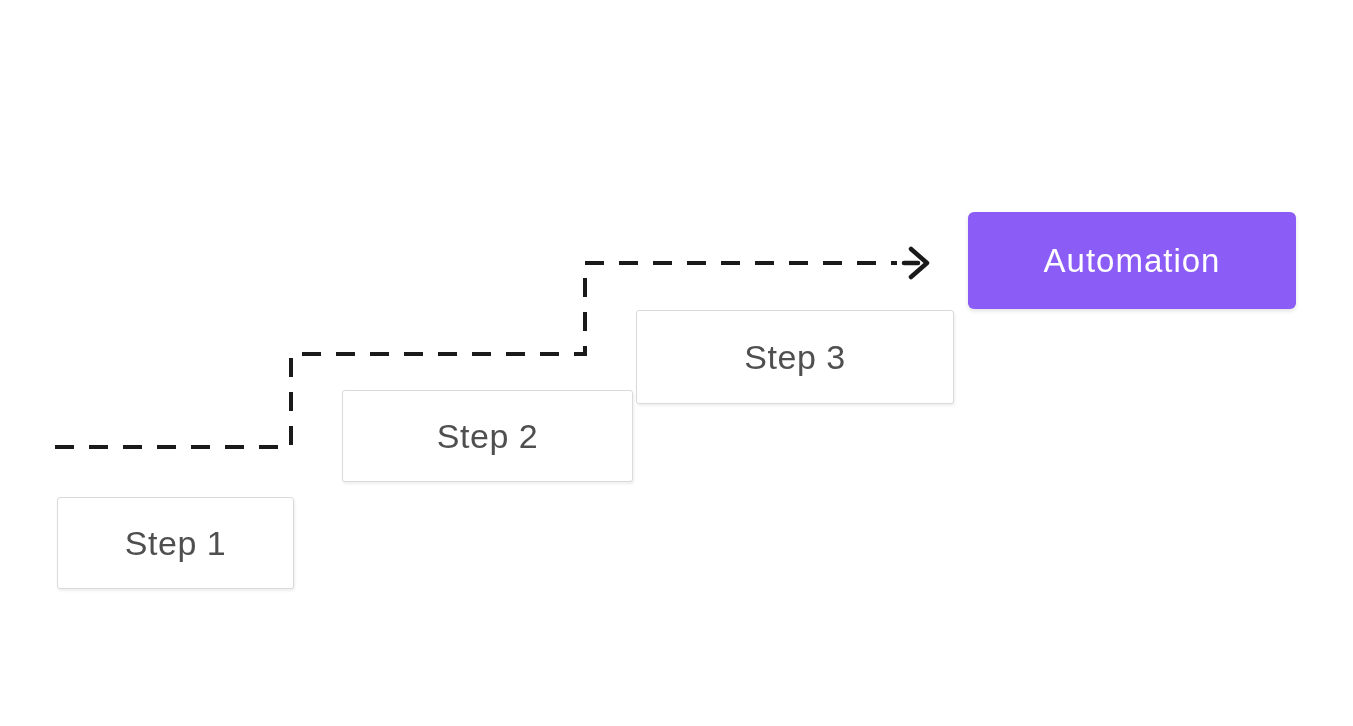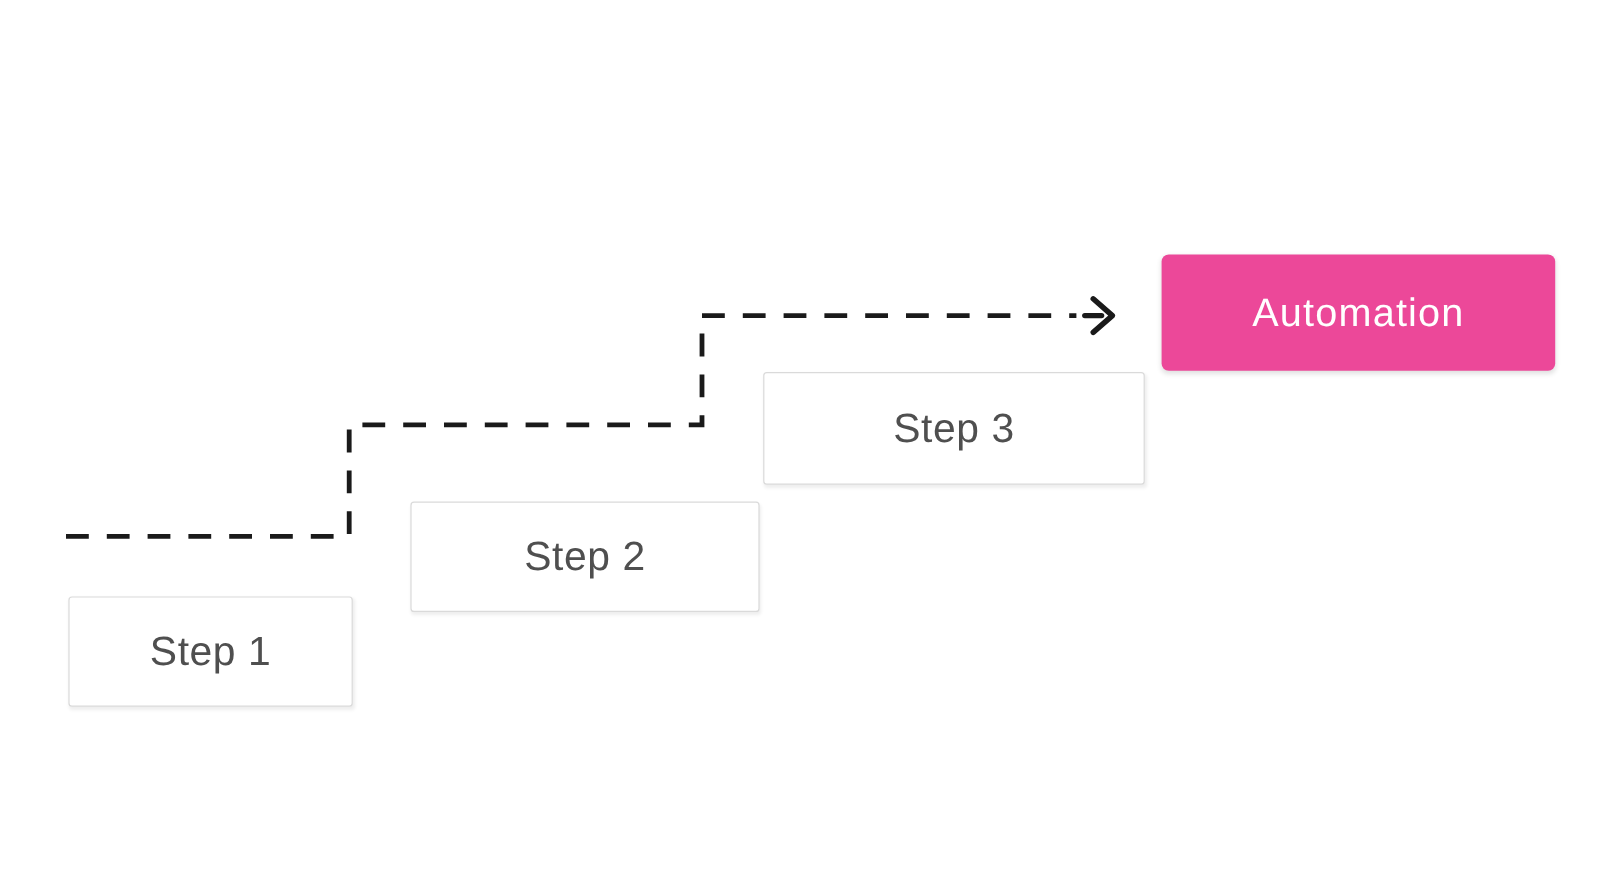--- a/index.html
+++ b/index.html
@@ -46,29 +46,29 @@
     align-items: center;
     justify-content: center;
     box-sizing: border-box;
   }
   .step-label {
     font-size: 34px;
     color: #4f4f4f;
     letter-spacing: 0.5px;
   }
   .step-1 { left: 57px;  top: 497px; width: 237px; height: 92px; }
-  .step-2 { left: 342px; top: 418px; width: 291px; height: 92px; }
+  .step-2 { left: 342px; top: 390px; width: 291px; height: 92px; }
   .step-3 { left: 636px; top: 310px; width: 318px; height: 94px; }
   .automation-box {
     position: absolute;
     left: 968px;
     top: 212px;
     width: 328px;
     height: 97px;
-    background: #ec4899;
+    background: #8b5cf6;
     border-radius: 6px;
     display: flex;
     align-items: center;
     justify-content: center;
     box-sizing: border-box;
     box-shadow: 0 2px 4px rgba(0,0,0,0.12);
   }
   .automation-label {
     font-size: 33px;
     color: #ffffff;

